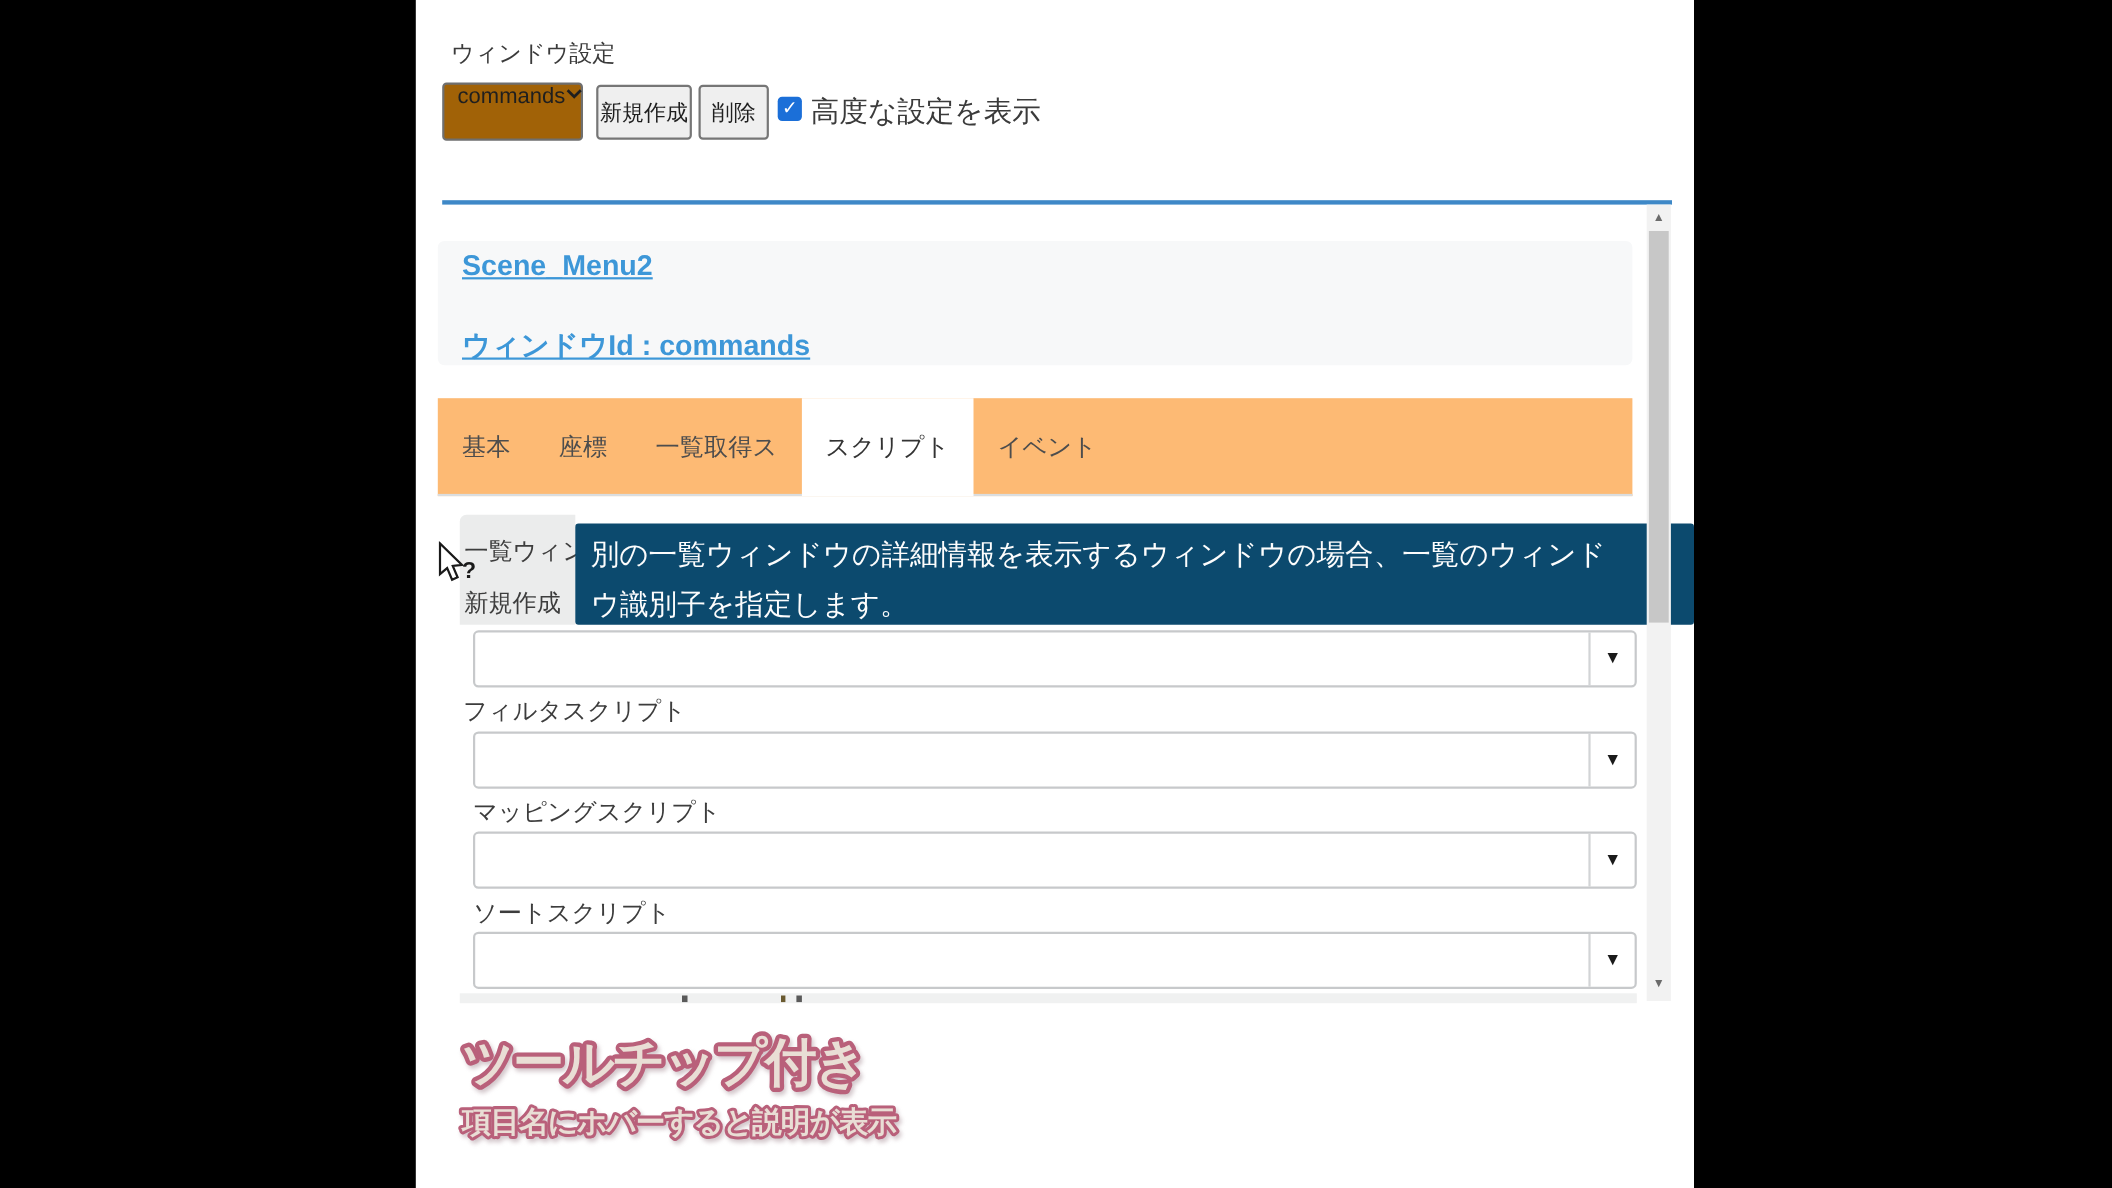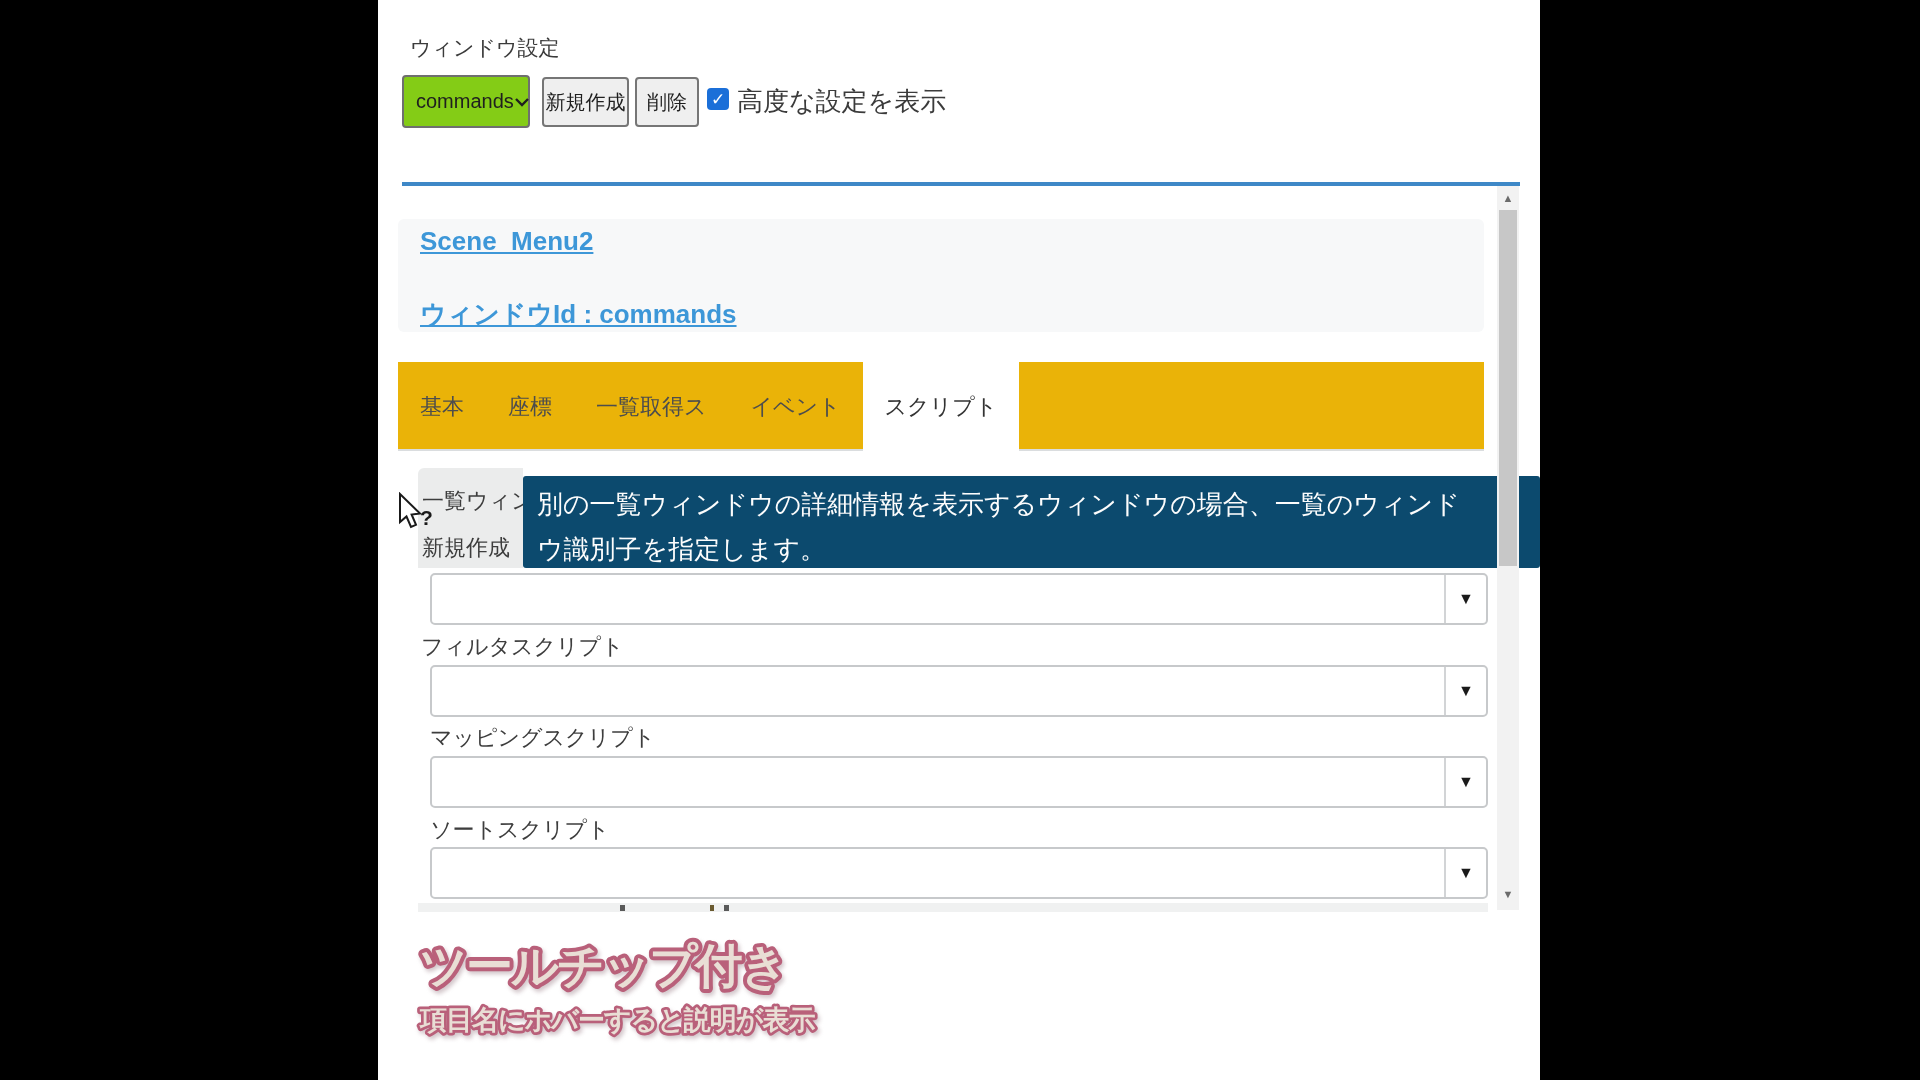--- a/index.html
+++ b/index.html
@@ -6,23 +6,23 @@
   #stage{
     position:relative;width:1920px;height:1080px;overflow:hidden;background:#000;
     font-family:"Liberation Sans","DejaVu Sans",sans-serif;
   }
   .page{position:absolute;left:378px;top:0;width:1162px;height:1080px;background:#ffffff;}
   .abs{position:absolute;}
 
   
   .ws-title{left:410px;top:34px;font-size:21px;color:#3b3b3b;}
   .select{
-    left:402px;top:75px;width:128px;height:53px;background:#84cc16;
+    left:402px;top:75px;width:128px;height:53px;background:#a16207;
     border:2px solid #6f6f6f;border-radius:4px;box-sizing:border-box;
-    display:flex;align-items:center;padding:0 10px 0 12px;cursor:default;
+    display:flex;padding:0 10px 0 12px;cursor:default;
   }
   .select .val{font-size:20px;color:#1f1f1f;flex:1;}
   .btn{
     background:#efefef;border:2px solid #767676;border-radius:4px;box-sizing:border-box;
     font-size:20px;color:#1f1f1f;display:flex;align-items:center;justify-content:center;
   }
   .btn-new{left:542px;top:77px;width:87px;height:50px;}
   .btn-del{left:635px;top:77px;width:64px;height:50px;}
   .checkbox{
     left:707px;top:88px;width:22px;height:22px;background:#1b6fd8;border-radius:4px;
@@ -31,21 +31,21 @@
   .advanced-label{left:737px;top:84px;font-size:26px;color:#3b3b3b;}
 
   
   .blue-line{left:402px;top:182px;width:1118px;height:4px;background:#3e88c7;}
   .gray-header{left:398px;top:219px;width:1086px;height:113px;background:#f7f8f9;border-radius:6px;}
   .h-blue{font-size:26px;font-weight:bold;color:#3d97d8;text-decoration:underline;}
   .h-scene{left:420px;top:226px;}
   .h-id{left:420px;top:297px;}
 
   .tabstrip{
-    left:398px;top:362px;width:1086px;height:87px;background:#eab308;
+    left:398px;top:362px;width:1086px;height:87px;background:#fdba74;
     border-bottom:2px solid #dadddf;box-sizing:content-box;display:flex;
   }
   .tab{
     padding:0 22px;font-size:22px;color:#4d4d4d;display:flex;align-items:center;
     height:89px;box-sizing:border-box;
   }
   .tab.active{background:#ffffff;color:#333;}
 
   
   .hover-label-block{left:418px;top:468px;width:105px;height:100px;background:#ebecec;border-radius:6px 0 0 0;}
@@ -125,22 +125,22 @@
   <div class="abs blue-line"></div>
 
   <div class="abs gray-header"></div>
   <div class="abs h-blue h-scene">Scene_Menu2</div>
   <div class="abs h-blue h-id">ウィンドウId : commands</div>
 
   <div class="abs tabstrip">
     <div class="tab">基本</div>
     <div class="tab">座標</div>
     <div class="tab">一覧取得ス</div>
+    <div class="tab active">スクリプト</div>
     <div class="tab">イベント</div>
-    <div class="tab active">スクリプト</div>
   </div>
 
   <div class="abs hover-label-block"></div>
   <div class="abs field-label lbl1">一覧ウィン</div>
   <div class="abs field-label lbl2">新規作成</div>
 
   <div class="abs tooltip">
     <div class="tooltip-line tl1">別の一覧ウィンドウの詳細情報を表示するウィンドウの場合、一覧のウィンド</div>
     <div class="tooltip-line tl2">ウ識別子を指定します。</div>
   </div>

